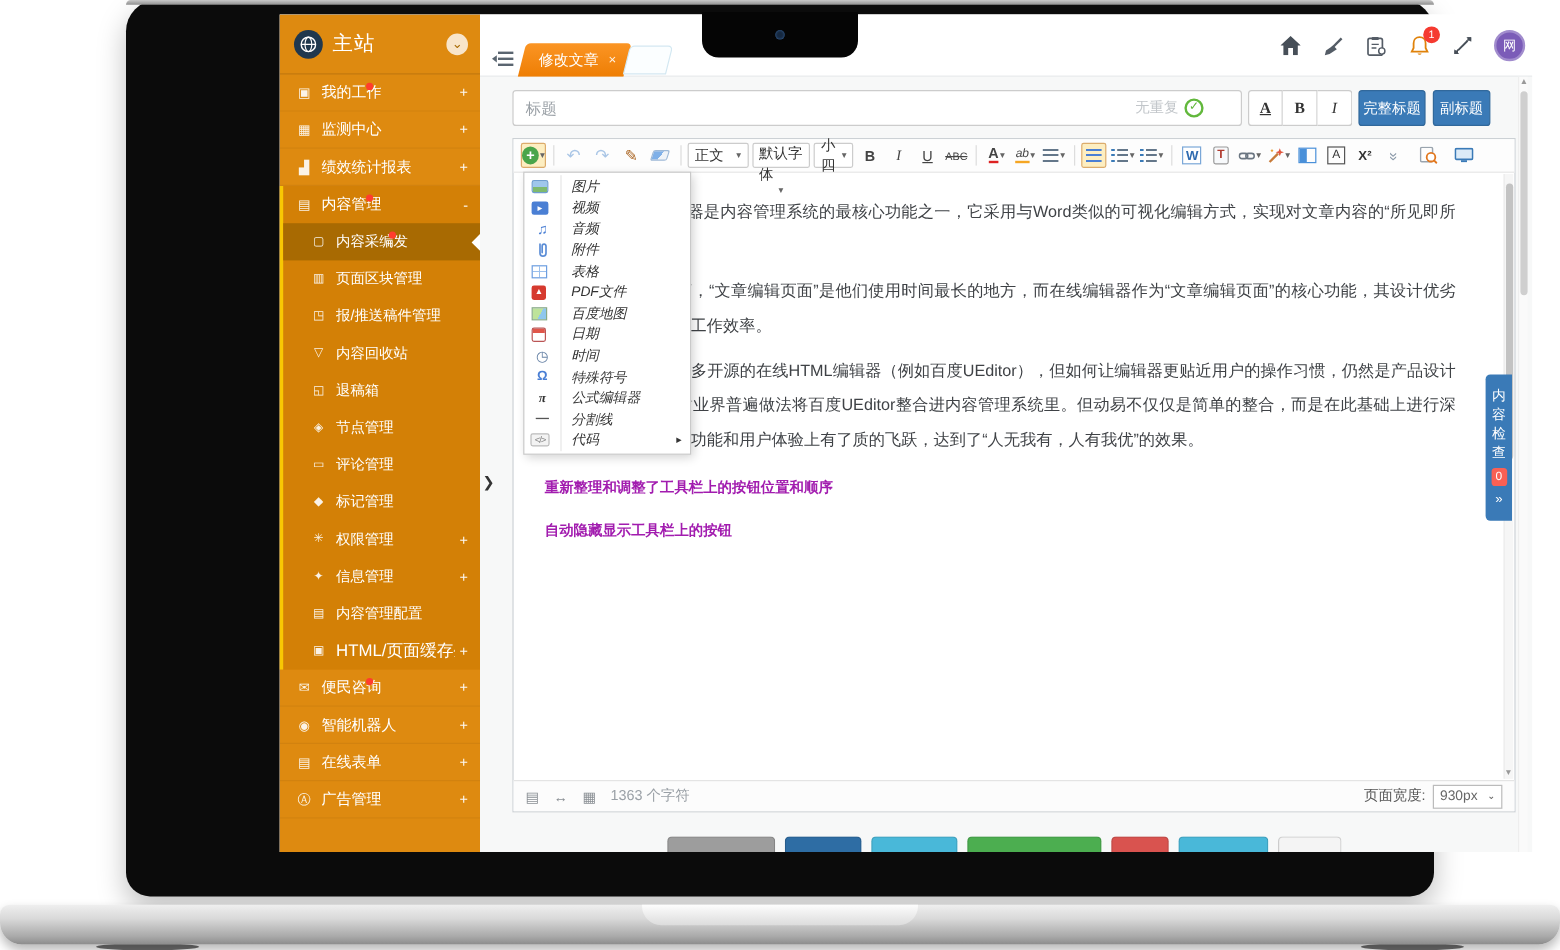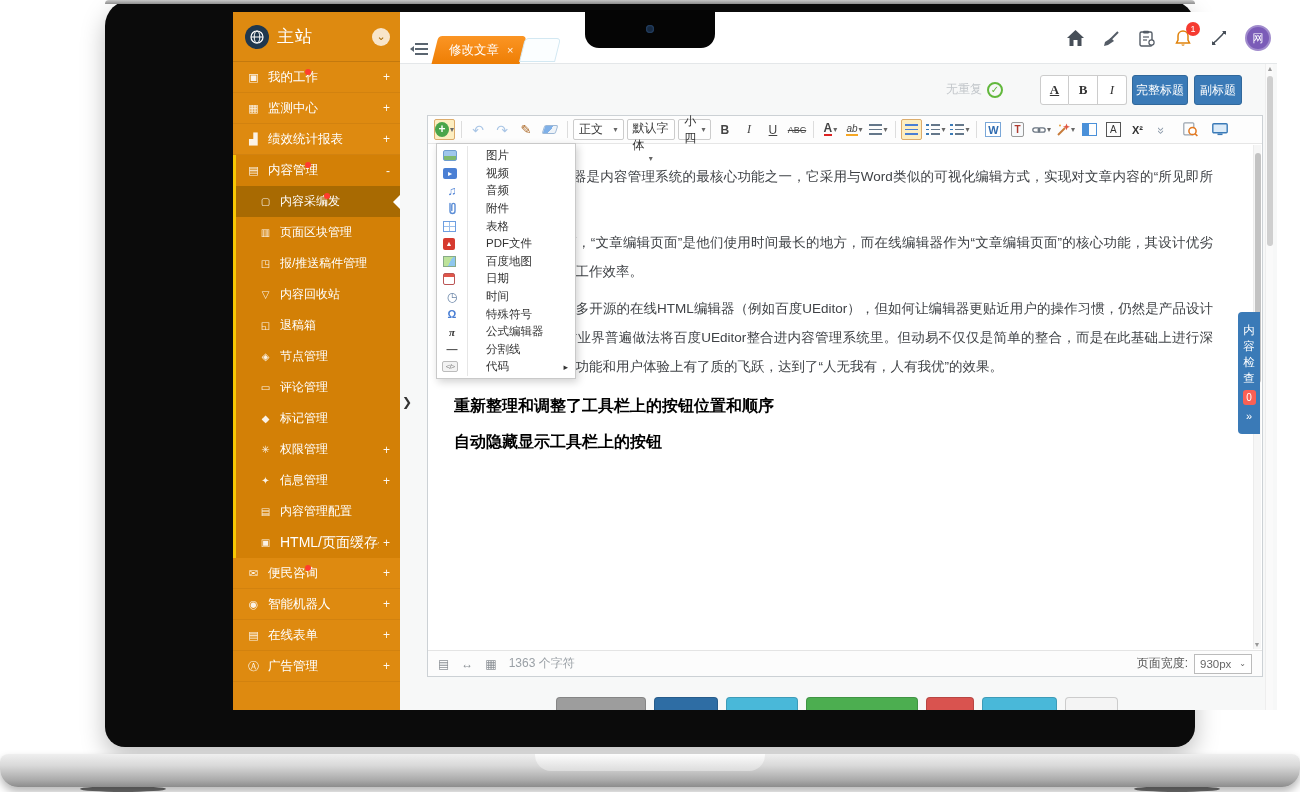--- a/index.html
+++ b/index.html
@@ -103,41 +103,41 @@
   .abox { width:15px; height:15px; border:1px solid #555; font-size:10px; display:flex; align-items:center; justify-content:center; color:#333; }
   .supx { font-size:11px; color:#333; font-weight:bold; }
   .more-ch { transform:rotate(90deg); color:#8a98a8; font-size:13px; letter-spacing:-2px; }
   .tb-right { margin-left:auto; display:flex; align-items:center; gap:8px; padding-right:26px; }
 
   
   .menu { position:absolute; left:8px; top:27px; width:140px; height:236px; background:#fff; border:1px solid #c9c9c9; box-shadow:2px 3px 8px rgba(0,0,0,.18); z-index:40; padding:3px 0; }
   .menu-line { position:absolute; left:30px; top:2px; bottom:2px; width:1px; background:#e6e6e6; }
   .m-item { height:17.6px; display:flex; align-items:center; font-size:11.5px; color:#333; cursor:pointer; position:relative; }
   .m-ic { position:absolute; left:7px; width:16px; text-align:center; font-size:11px; }
-  .m-lb { position:absolute; left:49px; }
+  .m-lb { position:absolute; left:39px;font-style:italic; }
   .m-sub { position:absolute; right:7px; font-size:9px; color:#333; }
   .ic-img { left:6px; width:14px; height:11px; border-radius:2px; background:linear-gradient(#9fc7ec 55%,#7fba6e 55%); border:1px solid #6f9ed0; }
   .ic-vid { left:6px; width:14px; height:11px; background:#4a7fd4; color:#fff; font-size:8px; line-height:11px; border-radius:2px; }
   .ic-mus { color:#4a7fd4; font-size:12px; }
   .ic-tbl { left:6px; width:13px; height:11px; border:1px solid #6d9ee0;
      background:linear-gradient(to right,transparent 48%,#9cc0ec 48%,#9cc0ec 56%,transparent 56%),
                 linear-gradient(to bottom,transparent 42%,#9cc0ec 42%,#9cc0ec 55%,transparent 55%); }
   .ic-pdf { left:6px; width:12px; height:12px; background:#d63a2f; color:#fff; font-size:7px; line-height:12px; border-radius:2px; }
   .ic-map { left:6px; width:13px; height:11px; border:1px solid #8a8; background:linear-gradient(120deg,#bde39a 55%,#8ec7ee 55%); }
   .ic-date { left:6px; width:12px; height:12px; border:1px solid #b55; background:linear-gradient(#e0564a 32%,#fff 32%); border-radius:2px; }
   .ic-clock { color:#6b86a8; font-size:12px; }
   .ic-omega { color:#4a7fd4; font-weight:bold; }
   .ic-pi { color:#333; font-style:italic; font-family:"Liberation Serif",serif; font-weight:bold; }
   .ic-div { color:#555; font-weight:bold; }
   .ic-code { color:#888; font-size:8px; letter-spacing:-1px; border:1px solid #bbb; background:#f3f3f3; padding:0 1px; border-radius:2px; left:5px; }
 
   
   .ed-body { position:absolute; left:0; top:28px; right:9px; bottom:26px; overflow:hidden; padding:10px 40px 0 26px; cursor:text; }
   .ed-p { font-size:13.5px; line-height:29px; color:#3f4246; text-indent:2em; margin:8px 0; text-align:justify; }
-  .ed-h { font-size:16px; line-height:22px; color:#000000; font-weight:bold; margin:14px 0 8px; }
+  .ed-h { font-size:12px; line-height:22px; color:#a21caf; font-weight:bold; margin:14px 0 8px; }
   .ed-scroll { position:absolute; right:1px; top:29px; bottom:27px; width:8px; background:#f6f6f6; border-left:1px solid #ececec; }
   .ed-thumb { position:absolute; left:1px; top:8px; width:6px; height:230px; background:#c3c3c3; border-radius:4px; }
   .ed-sarrow { position:absolute; right:1px; bottom:28px; width:8px; text-align:center; font-size:7px; color:#999; }
 
   
   .sbar { position:absolute; left:0; right:0; bottom:0; height:26px; border-top:1px solid #e4e4e4; background:#fcfcfc; display:flex; align-items:center; padding:0 10px; gap:12px; font-size:12px; color:#9aa0a6; }
   .sbar .sic { font-size:12px; color:#8a8f94; cursor:pointer; }
   .pw { margin-left:auto; display:flex; align-items:center; gap:6px; color:#555; }
   .pw-sel { width:58px; height:20px; border:1px solid #bbb; background:#fff; display:flex; align-items:center; justify-content:space-between; padding:0 5px; font-size:11.5px; color:#666; cursor:pointer; }
 
@@ -340,20 +340,21 @@
                   <polygon points="15,1 15,5 11,1" fill="#474f58"></polygon>
                   <polygon points="1,15 1,11 5,15" fill="#474f58"></polygon>
                 </svg>
             </span>
             <span class="avatar">网</span>
           </div>
         </div>
 
         <div class="content">
 
+          <input class="title-input" type="text" placeholder="标题" style="">
           <span class="dup">
             <span>无重复</span>
             <span class="dup-check">✓</span>
           </span>
           <div class="abi">
             <span class="a">A</span>
             <span class="b">B</span>
             <span class="i">I</span>
           </div>
           <div class="blue-btn bb1">完整标题</div>

